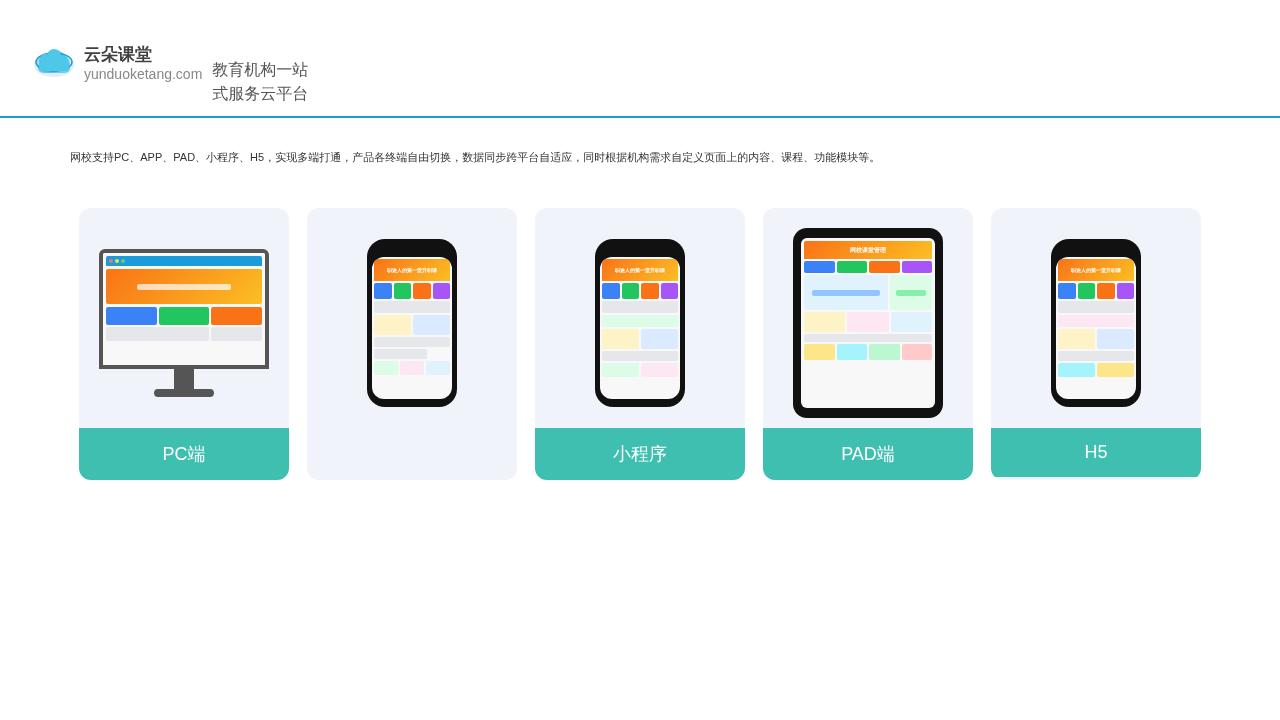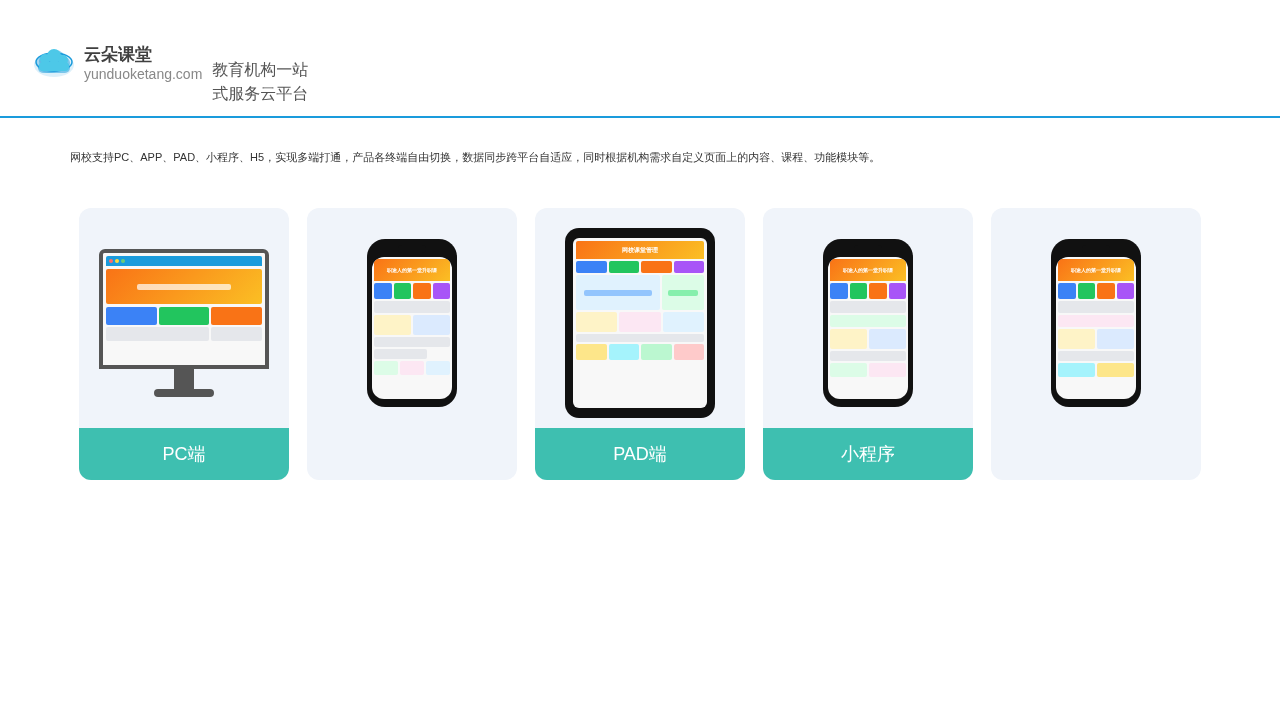--- a/index.html
+++ b/index.html
@@ -286,20 +286,55 @@
               </div>
             </div>
           </div>
         </div>
       </div>
     </div>
   </div>
 
   <div class="card">
     <div class="card-image-area">
+      <div class="phone">
+        <div class="phone-body">
+          <div class="phone-notch"></div>
+          <div class="phone-screen">
+            <div style="width:100%;height:100%;background:#f8f8f8;padding:2px;">
+              <div style="height:22px;background:linear-gradient(135deg,#f97316,#fbbf24);border-radius:2px 2px 0 0;display:flex;align-items:center;justify-content:center;margin-bottom:2px;">
+                <div style="font-size:5px;color:#fff;font-weight:bold;">职途人的第一堂升职课</div>
+              </div>
+              <div style="display:flex;gap:2px;margin-bottom:2px;">
+                <div style="flex:1;height:16px;background:#3b82f6;border-radius:2px;"></div>
+                <div style="flex:1;height:16px;background:#22c55e;border-radius:2px;"></div>
+                <div style="flex:1;height:16px;background:#f97316;border-radius:2px;"></div>
+                <div style="flex:1;height:16px;background:#a855f7;border-radius:2px;"></div>
+              </div>
+              <div style="height:12px;background:#e5e7eb;border-radius:2px;margin-bottom:2px;"></div>
+              <div style="height:12px;background:#dcfce7;border-radius:2px;margin-bottom:2px;"></div>
+              <div style="display:flex;gap:2px;margin-bottom:2px;">
+                <div style="flex:1;height:20px;background:#fef3c7;border-radius:2px;"></div>
+                <div style="flex:1;height:20px;background:#dbeafe;border-radius:2px;"></div>
+              </div>
+              <div style="height:10px;background:#e5e7eb;border-radius:2px;margin-bottom:2px;"></div>
+              <div style="display:flex;gap:2px;">
+                <div style="flex:1;height:14px;background:#dcfce7;border-radius:2px;"></div>
+                <div style="flex:1;height:14px;background:#fce7f3;border-radius:2px;"></div>
+              </div>
+            </div>
+          </div>
+        </div>
+      </div>
+    </div>
+    <div class="card-label">小程序</div>
+  </div>
+
+  <div class="card">
+    <div class="card-image-area">
       <div class="tablet-body">
         <div class="tablet-screen">
           <div style="width:100%;height:100%;background:#f8f8f8;padding:3px;">
             <div style="height:18px;background:linear-gradient(135deg,#f97316,#fbbf24);border-radius:2px 2px 0 0;display:flex;align-items:center;justify-content:center;margin-bottom:2px;">
               <div style="font-size:6px;color:#fff;font-weight:bold;">网校课堂管理</div>
             </div>
             <div style="display:flex;gap:2px;margin-bottom:2px;">
               <div style="flex:1;height:12px;background:#3b82f6;border-radius:2px;"></div>
               <div style="flex:1;height:12px;background:#22c55e;border-radius:2px;"></div>
               <div style="flex:1;height:12px;background:#f97316;border-radius:2px;"></div>
@@ -342,65 +377,31 @@
               <div style="height:22px;background:linear-gradient(135deg,#f97316,#fbbf24);border-radius:2px 2px 0 0;display:flex;align-items:center;justify-content:center;margin-bottom:2px;">
                 <div style="font-size:5px;color:#fff;font-weight:bold;">职途人的第一堂升职课</div>
               </div>
               <div style="display:flex;gap:2px;margin-bottom:2px;">
                 <div style="flex:1;height:16px;background:#3b82f6;border-radius:2px;"></div>
                 <div style="flex:1;height:16px;background:#22c55e;border-radius:2px;"></div>
                 <div style="flex:1;height:16px;background:#f97316;border-radius:2px;"></div>
                 <div style="flex:1;height:16px;background:#a855f7;border-radius:2px;"></div>
               </div>
               <div style="height:12px;background:#e5e7eb;border-radius:2px;margin-bottom:2px;"></div>
-              <div style="height:12px;background:#dcfce7;border-radius:2px;margin-bottom:2px;"></div>
-              <div style="display:flex;gap:2px;margin-bottom:2px;">
-                <div style="flex:1;height:20px;background:#fef3c7;border-radius:2px;"></div>
-                <div style="flex:1;height:20px;background:#dbeafe;border-radius:2px;"></div>
-              </div>
-              <div style="height:10px;background:#e5e7eb;border-radius:2px;margin-bottom:2px;"></div>
-              <div style="display:flex;gap:2px;">
-                <div style="flex:1;height:14px;background:#dcfce7;border-radius:2px;"></div>
-                <div style="flex:1;height:14px;background:#fce7f3;border-radius:2px;"></div>
-              </div>
-            </div>
-          </div>
-        </div>
-      </div>
-    </div>
-    <div class="card-label">小程序</div>
-  </div>
-
-  <div class="card">
-    <div class="card-image-area">
-      <div class="phone">
-        <div class="phone-body">
-          <div class="phone-notch"></div>
-          <div class="phone-screen">
-            <div style="width:100%;height:100%;background:#f8f8f8;padding:2px;">
-              <div style="height:22px;background:linear-gradient(135deg,#f97316,#fbbf24);border-radius:2px 2px 0 0;display:flex;align-items:center;justify-content:center;margin-bottom:2px;">
-                <div style="font-size:5px;color:#fff;font-weight:bold;">职途人的第一堂升职课</div>
-              </div>
-              <div style="display:flex;gap:2px;margin-bottom:2px;">
-                <div style="flex:1;height:16px;background:#3b82f6;border-radius:2px;"></div>
-                <div style="flex:1;height:16px;background:#22c55e;border-radius:2px;"></div>
-                <div style="flex:1;height:16px;background:#f97316;border-radius:2px;"></div>
-                <div style="flex:1;height:16px;background:#a855f7;border-radius:2px;"></div>
-              </div>
-              <div style="height:12px;background:#e5e7eb;border-radius:2px;margin-bottom:2px;"></div>
               <div style="height:12px;background:#fce7f3;border-radius:2px;margin-bottom:2px;"></div>
               <div style="display:flex;gap:2px;margin-bottom:2px;">
                 <div style="flex:1;height:20px;background:#fef3c7;border-radius:2px;"></div>
                 <div style="flex:1;height:20px;background:#dbeafe;border-radius:2px;"></div>
               </div>
               <div style="height:10px;background:#e5e7eb;border-radius:2px;margin-bottom:2px;"></div>
               <div style="display:flex;gap:2px;">
                 <div style="flex:1;height:14px;background:#a5f3fc;border-radius:2px;"></div>
                 <div style="flex:1;height:14px;background:#fde68a;border-radius:2px;"></div>
               </div>
             </div>
           </div>
         </div>
       </div>
     </div>
+    <div class="card-label">H5</div>
   </div>
 
 </div>
 
 </body></html>

